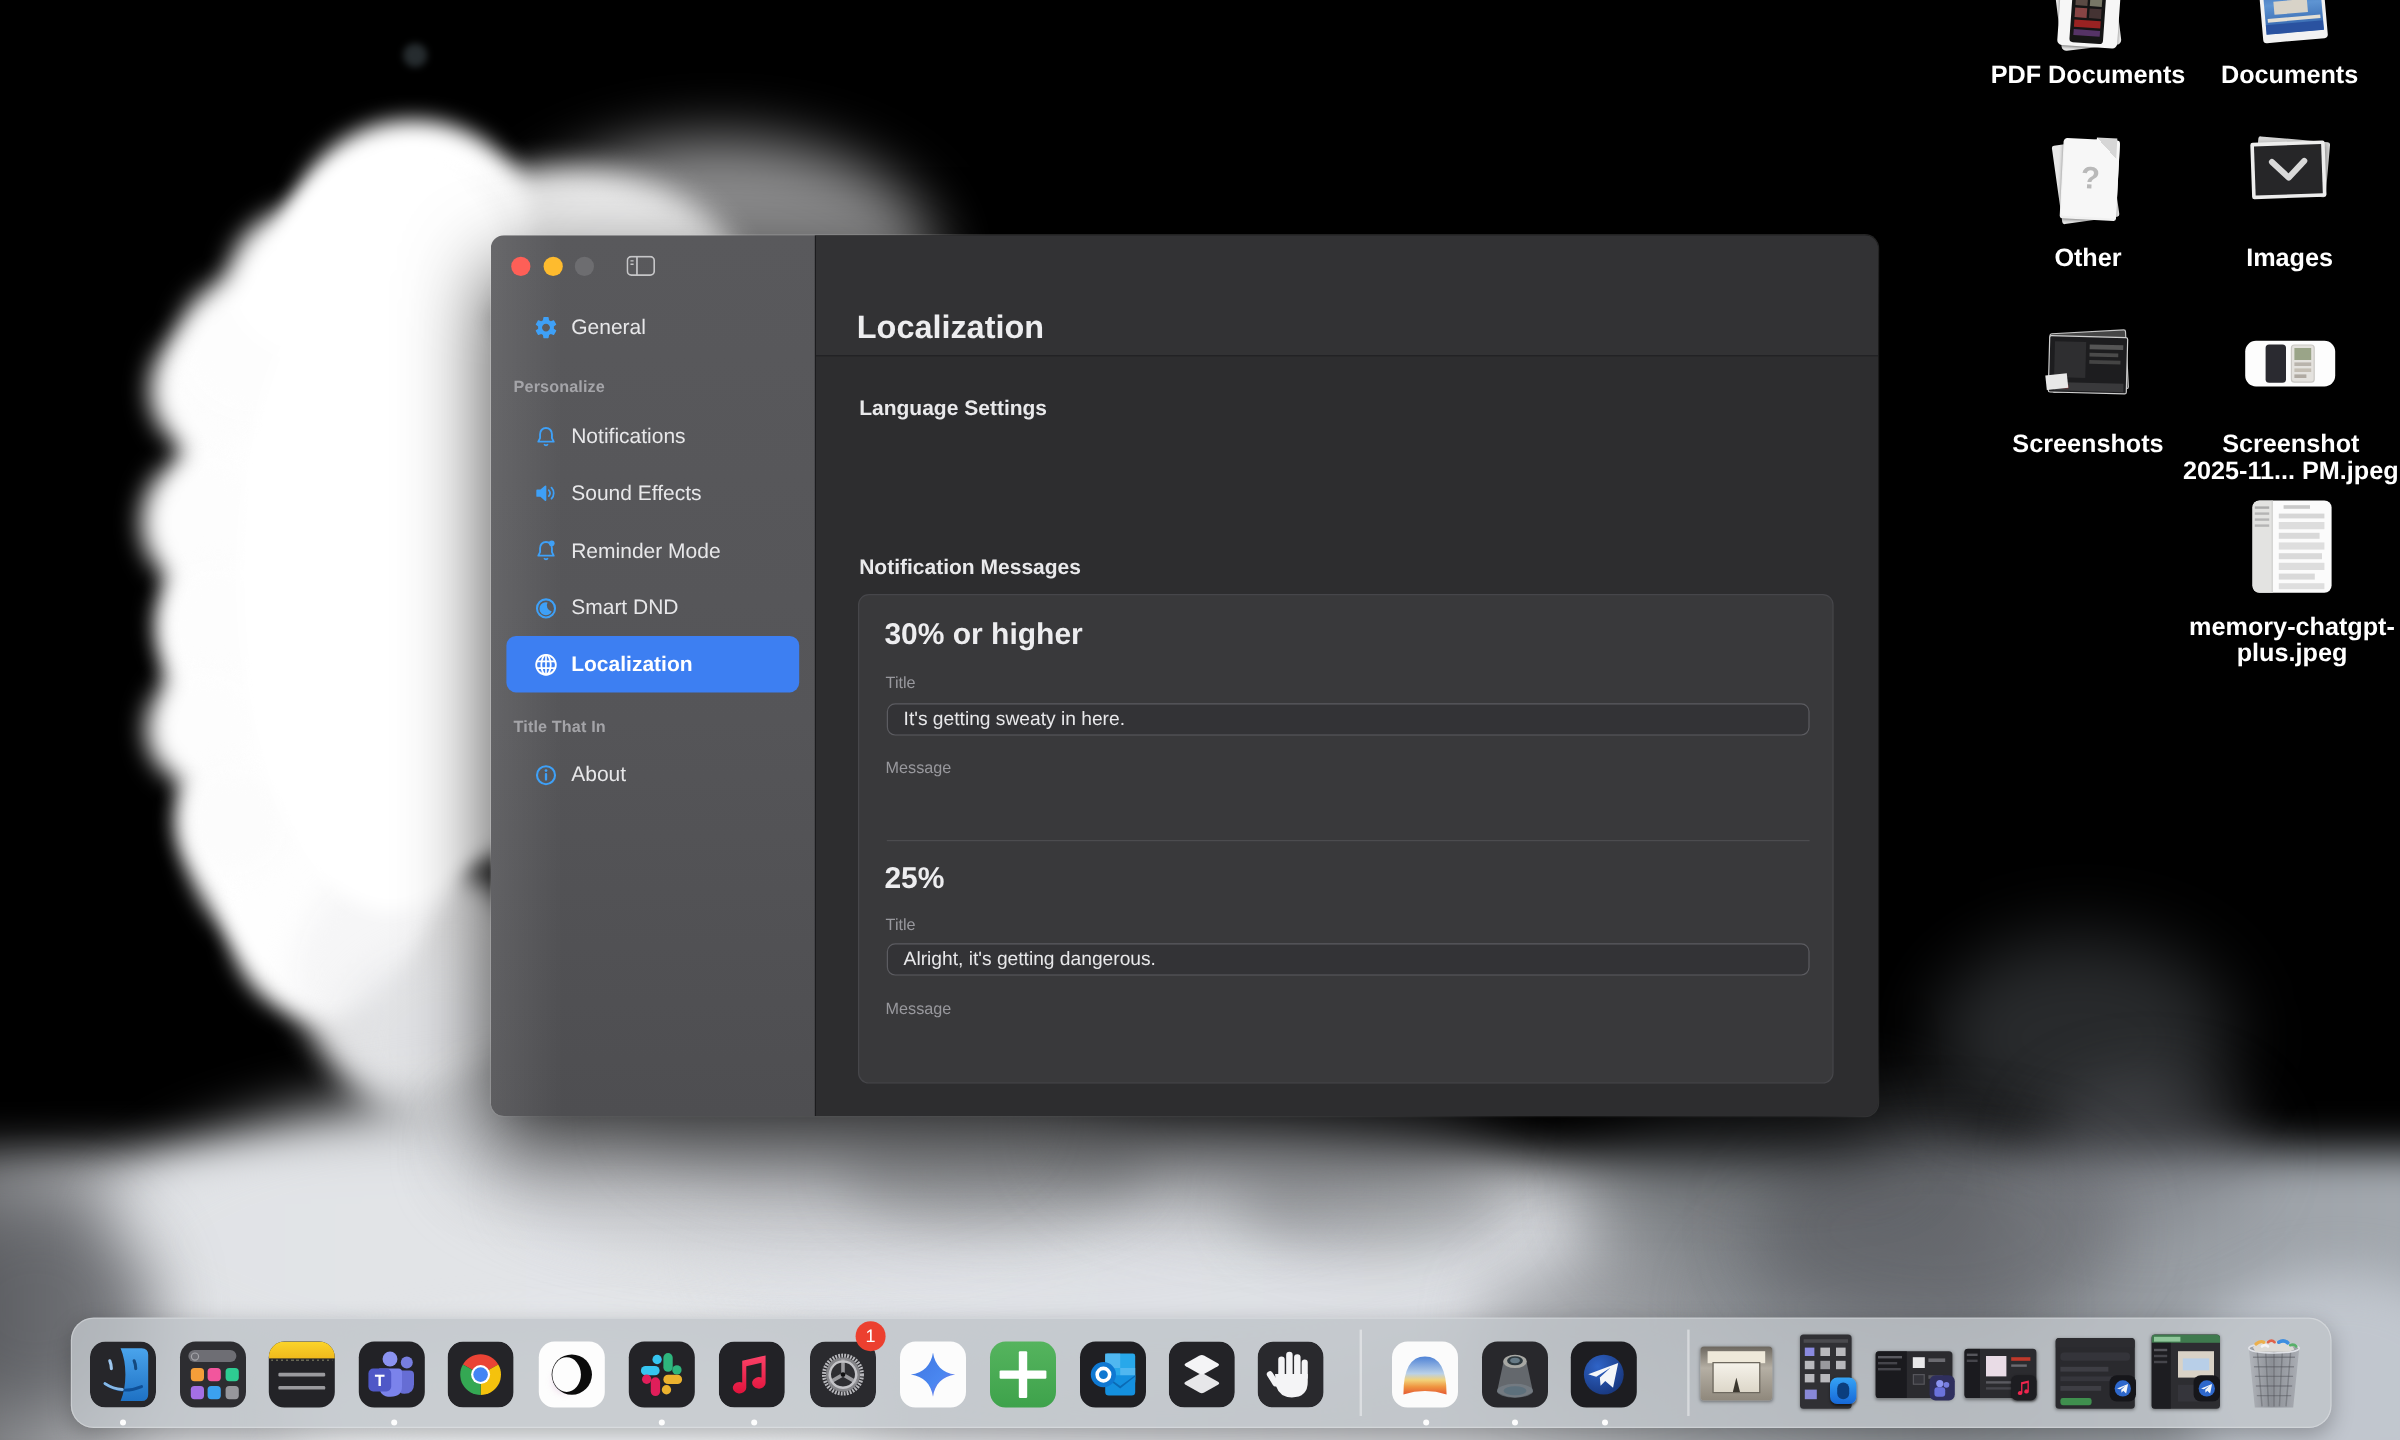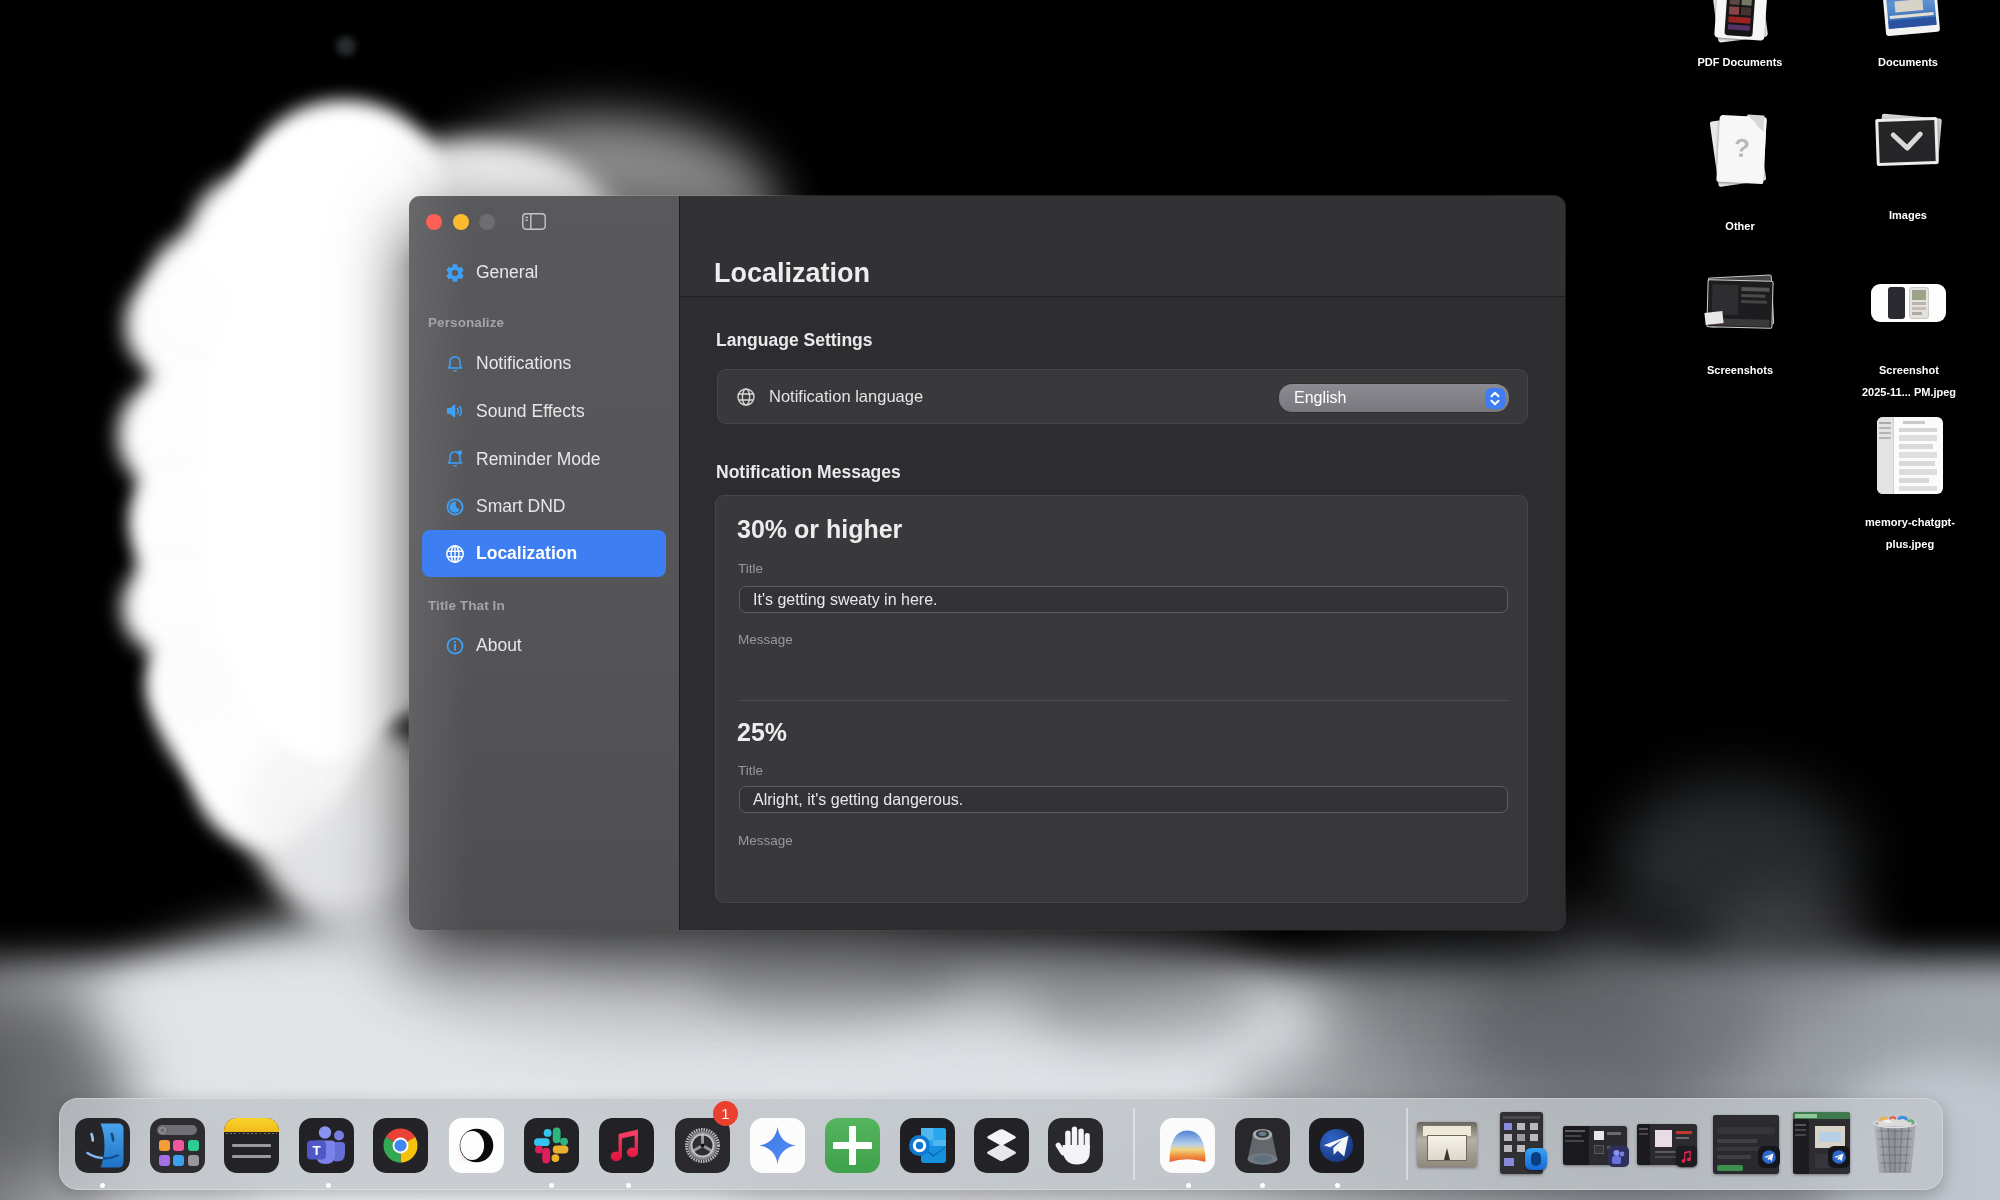--- a/index.html
+++ b/index.html
@@ -36,21 +36,21 @@
   .srow { position:absolute; left:13px; width:245px; height:47px; display:flex; align-items:center; color:#e7e7e9; font-size:17.5px; }
   .srow .ic { width:24px; margin-left:21px; margin-right:9px; display:flex; justify-content:center; }
   .slabel { position:absolute; left:19px; color:#a4a4a8; font-size:13.5px; font-weight:bold; letter-spacing:0.1px; }
 
   .h17 { font-weight:bold; font-size:17.5px; color:#e9e9eb; }
   .gray13 { font-size:13.5px; color:#98989d; }
   .card { position:absolute; background:#39393b; border:1px solid #46464a; border-radius:9px; }
   .field { position:absolute; background:#333336; border:1px solid #5c5c61; border-radius:7px; color:#e8e8ea; font-size:16px; display:flex; align-items:center; padding-left:13px; }
 
   
-  .dlabel { position:absolute; color:#fff; font-size:11px; font-weight:bold; text-align:center; text-shadow:0 1px 2px rgba(0,0,0,0.9); line-height:21.5px; }
+  .dlabel { position:absolute; color:#fff; font-size:21px; font-weight:bold; text-align:center; text-shadow:0 1px 2px rgba(0,0,0,0.9); line-height:21.5px; }
 
   
   #dock {
     position:absolute; left:59px; top:1098px; width:1884px; height:92px;
     border-radius:19px;
     background:rgba(192,196,201,0.82);
     box-shadow: inset 0 0 0 1px rgba(255,255,255,0.28), 0 6px 18px rgba(0,0,0,0.25);
   }
   .dicon { position:absolute; top:1118px; width:55px; height:55px; border-radius:13px; }
   .ddot { position:absolute; top:1183px; width:5px; height:5px; border-radius:50%; background:#fdfdfd; }
@@ -134,21 +134,21 @@
     <div class="dlabel" style="left:1828px;top:52px;width:160px;">Documents</div>
 
     <div class="abs" style="left:1711px;top:114px;width:58px;height:80px;">
       <div class="abs" style="left:3px;top:4px;width:48px;height:66px;background:#e8e8e8;border-radius:2px;transform:rotate(-8deg);"></div>
       <div class="abs" style="left:7px;top:3px;width:47px;height:66px;background:#f1f1f1;border-radius:2px;transform:rotate(3deg);box-shadow:0 1px 3px rgba(0,0,0,0.45);"></div>
       <div class="abs" style="left:8px;top:2px;width:46px;height:65px;background:#f7f7f7;border-radius:2px;transform:rotate(3deg);display:flex;align-items:center;justify-content:center;">
         <span style="color:#b9b9b9;font-size:26px;font-weight:bold;">?</span>
       </div>
       <div class="abs" style="left:36px;top:1px;width:17px;height:17px;background:linear-gradient(225deg,#d6d6d6 50%,#f7f7f7 50%);transform:rotate(3deg);"></div>
     </div>
-    <div class="dlabel" style="left:1670px;top:205px;width:140px;margin-top:11px;">Other</div>
+    <div class="dlabel" style="left:1670px;top:205px;width:140px;">Other</div>
 
     <div class="abs" style="left:1874px;top:114px;width:70px;height:80px;">
       <div class="abs" style="left:6px;top:2px;width:60px;height:46px;background:#d8d8d8;border-radius:2px;transform:rotate(5deg);"></div>
       <div class="abs" style="left:2px;top:4px;width:62px;height:47px;background:#ededed;border-radius:2px;transform:rotate(-2deg);box-shadow:0 2px 5px rgba(0,0,0,0.5);"></div>
       <div class="abs" style="left:5px;top:7px;width:56px;height:41px;background:#262628;transform:rotate(-2deg);display:flex;align-items:center;justify-content:center;">
         <svg width="36" height="24" viewBox="0 0 36 24" fill="none" stroke="#d9d9d9" stroke-width="5" stroke-linecap="round" stroke-linejoin="round">
             <path d="M4.5 4.5 L18 18 L31.5 4.5"></path>
           </svg>
       </div>
     </div>
@@ -196,36 +196,20 @@
       <div class="abs" style="left:22px;top:69px;width:38px;height:5px;background:#dedede;"></div>
     </div>
     <div class="dlabel" style="left:1819px;top:512px;width:182px;">memory-chatgpt-<br>plus.jpeg</div>
   </div>
 
   <div id="win">
     <div id="content">
       <div id="titlebar"></div>
       <div class="abs" style="left:34px;top:62px;font-size:27px;font-weight:bold;color:#ededef;">Localization</div>
       <div class="abs h17" style="left:36px;top:134px;">Language Settings</div>
-      <div class="card" style="left:37px;top:173px;width:811px;height:55px;">
-        <svg class="abs" style="left:17px;top:16px;" width="22" height="22" viewBox="0 0 22 22" fill="none" stroke="#d6d6d8" stroke-width="1.4">
-          <circle cx="11" cy="11" r="8"></circle>
-            <ellipse cx="11" cy="11" rx="3.6" ry="8"></ellipse>
-          <path d="M3.6 8 h14.8 M3.6 14 h14.8"></path>
-        </svg>
-        <div class="abs" style="left:51px;top:0;height:53px;display:flex;align-items:center;font-size:16.5px;color:#e3e3e5;">Notification language</div>
-        <div class="abs" style="left:561px;top:14px;width:230px;height:28px;border-radius:13px;background:linear-gradient(180deg,#8b8b91,#77777d);box-shadow:0 0 0 0.5px rgba(0,0,0,0.35);">
-          <div class="abs" style="left:15px;top:0;height:27px;display:flex;align-items:center;font-size:16px;color:#ffffff;">English</div>
-          <div class="abs" style="right:4px;top:3.5px;width:20px;height:21px;border-radius:6px;background:#3e7ef5;">
-            <svg width="20" height="21" viewBox="0 0 20 21" fill="none" stroke="#fff" stroke-width="2" stroke-linecap="round" stroke-linejoin="round">
-              <path d="M6.5 8.2 L10 4.8 L13.5 8.2 M6.5 12.8 L10 16.2 L13.5 12.8"></path>
-            </svg>
-          </div>
-        </div>
-      </div>
       <div class="abs h17" style="left:36px;top:266px;">Notification Messages</div>
       <div class="card" style="left:35px;top:299px;width:813px;height:408px;">
         <div class="abs" style="left:21px;top:19px;font-size:25px;font-weight:bold;color:#ededef;">30% or higher</div>
         <div class="abs gray13" style="left:22px;top:65px;">Title</div>
         <div class="field" style="left:23px;top:90px;width:769px;height:27px;">It's getting sweaty in here.</div>
         <div class="abs gray13" style="left:22px;top:136px;">Message</div>
         <div class="abs" style="left:23px;top:204px;width:769px;height:1px;background:#4c4c4f;"></div>
         <div class="abs" style="left:21px;top:222px;font-size:25px;font-weight:bold;color:#ededef;">25%</div>
         <div class="abs gray13" style="left:22px;top:267px;">Title</div>
         <div class="field" style="left:23px;top:290px;width:769px;height:27px;">Alright, it's getting dangerous.</div>

